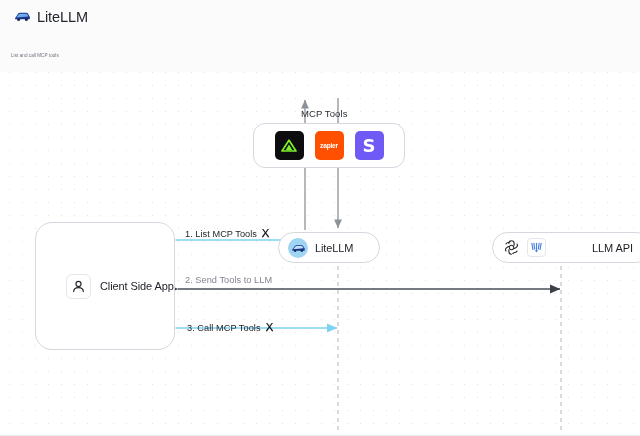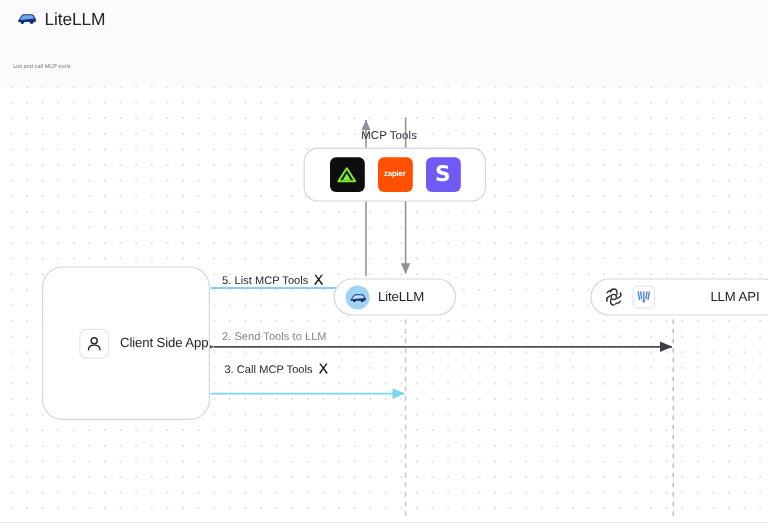--- a/index.html
+++ b/index.html
@@ -211,21 +211,21 @@
     position: absolute;
     display: flex;
     align-items: center;
     gap: 3px;
     font-size: 9.2px;
     letter-spacing: 0.05px;
     white-space: nowrap;
   }
   #step-1 { left: 185px; top: 156px; color: #23262c; }
   #step-2 { left: 185px; top: 203px; color: #80858e; text-align: center; }
-  #step-3 { left: 187px; top: 230px; color: #23262c; }
+  #step-3 { left: 187px; top: 250px; color: #23262c; }
   .tools-glyph {
     display: inline-flex;
     align-items: center;
     justify-content: center;
     width: 11px; height: 11px;
   }
 </style>
 </head>
 <body>
 
@@ -331,21 +331,21 @@
     <span id="client-icon">
       <svg width="15" height="15" viewBox="0 0 16 16">
         <circle cx="8" cy="5.3" r="2.7" fill="none" stroke="#24272e" stroke-width="1.25"></circle>
         <path d="M2.9 13.4 Q2.9 9.2 8 9.2 Q13.1 9.2 13.1 13.4" fill="none" stroke="#24272e" stroke-width="1.25" stroke-linecap="round"></path>
       </svg>
     </span>
     <span id="node-client-label">Client Side App</span>
   </div>
 
   <div class="step-label" id="step-1">
-    <span>5. List MCP Tools</span>
+    <span>1. List MCP Tools</span>
     <span class="tools-glyph">
       <svg width="11" height="11" viewBox="0 0 12 12">
         <path d="M1.6 1.4 L7.6 9.2 M2.2 1.1 L3.6 1.1 L9.9 9.4 L9 10.6 Z" fill="#15181d"></path>
         <path d="M10.4 1.4 L4.4 9.2 M9.8 1.1 L8.4 1.1 L2.1 9.4 L3 10.6 Z" fill="#15181d"></path>
       </svg>
     </span>
   </div>
 
   <div class="step-label" id="step-2">
     <span>2. Send Tools to LLM</span>

